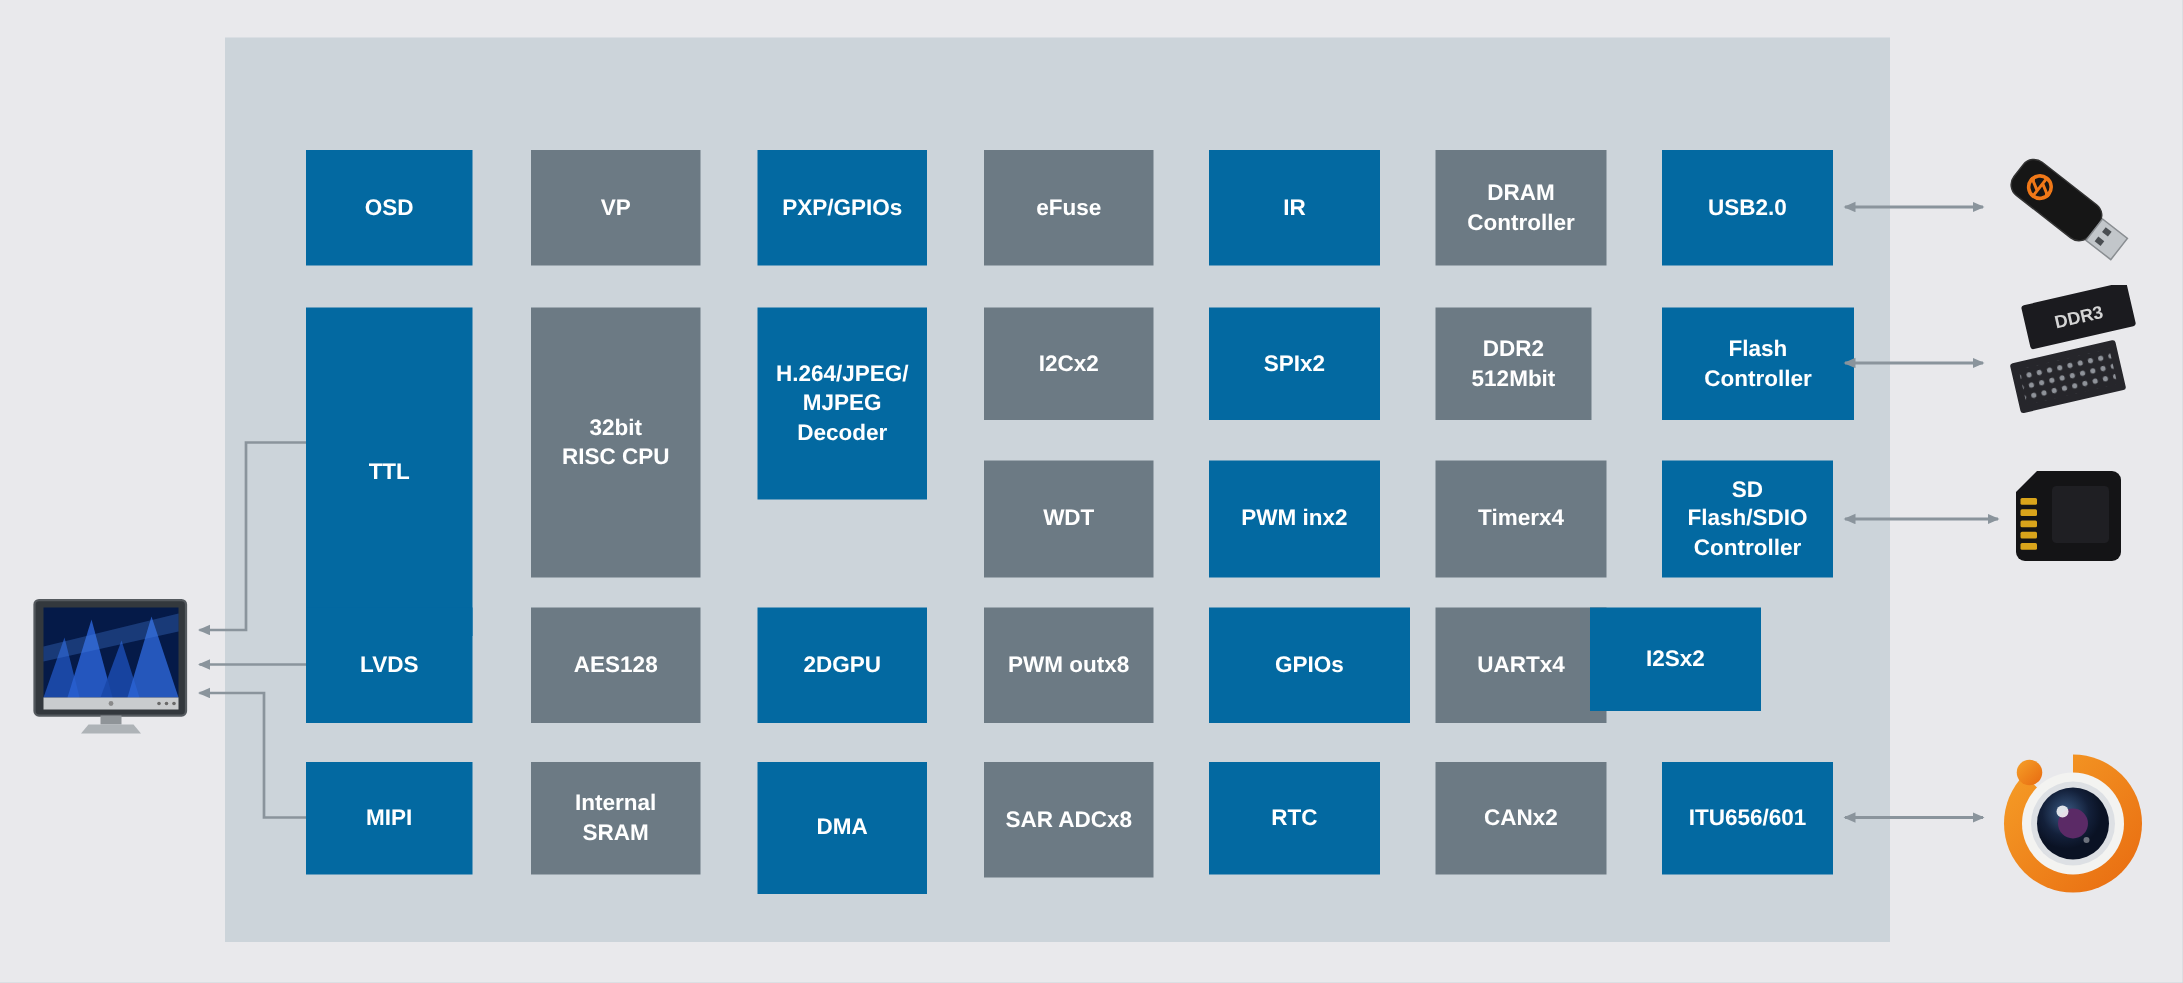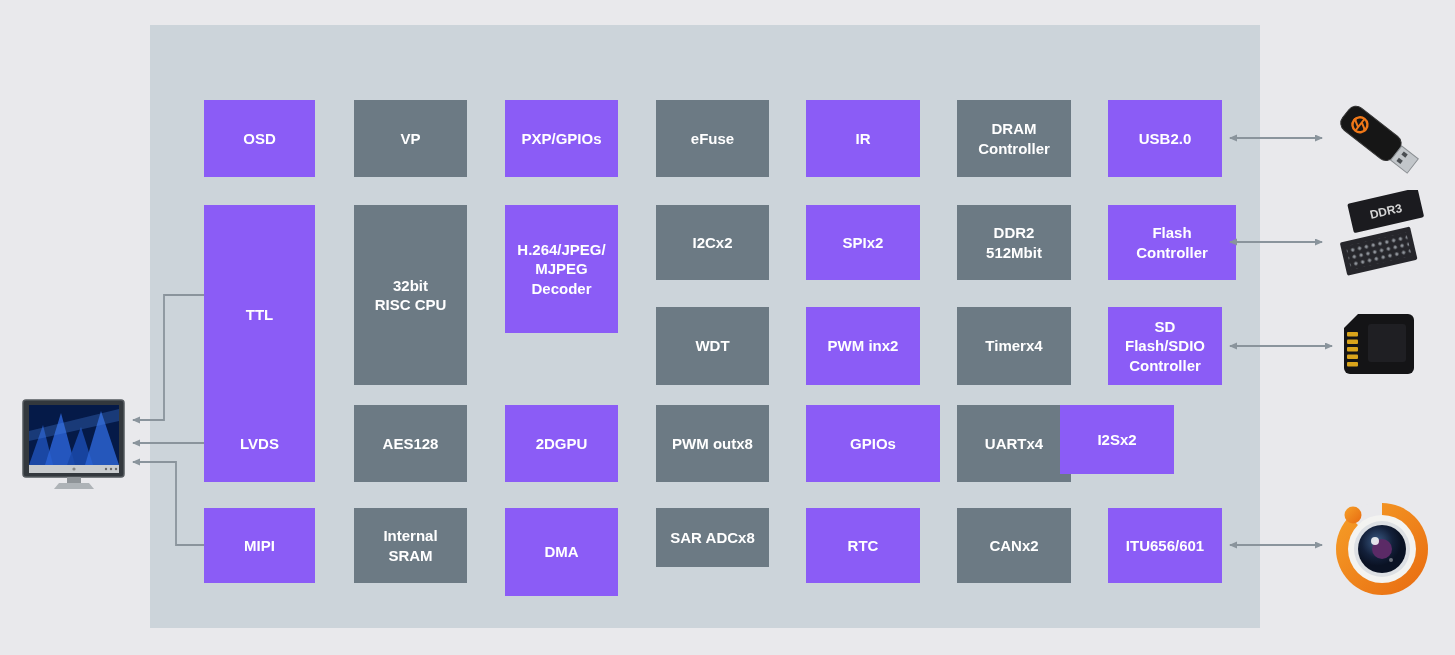--- a/index.html
+++ b/index.html
@@ -15,21 +15,21 @@
     background:#ccd4da;
   }
   .block {
     position:absolute;
     display:flex; align-items:center; justify-content:center;
     text-align:center;
     color:#ffffff; font-weight:bold; font-size:15px; line-height:1.3;
     white-space:pre-line;
     padding:2px;
   }
-  .block[data-tone="red"]  { background:#8b5cf6; }
+  .block[data-tone="red"]  { background:#0369a1; }
   .block[data-tone="gray"] { background:#6c7a84; }
   .overlay { position:absolute; left:0; top:0; pointer-events:none; }
   .icon-wrap { position:absolute; }
 </style>
 </head>
 <body>
 
 <div class="chip-area"></div>
 
 <div class="block" style="left:204px;top:100px;width:111px;height:77px" data-tone="red">OSD</div>
@@ -43,21 +43,21 @@
 
 <div class="block" style="left:204px;top:205px;width:111px;height:219px" data-tone="red">TTL</div>
 <div class="block" style="left:354px;top:205px;width:113px;height:180px" data-tone="gray">32bit
 RISC CPU</div>
 <div class="block" style="left:505px;top:205px;width:113px;height:128px" data-tone="red">H.264/JPEG/
 MJPEG
 Decoder</div>
 
 <div class="block" style="left:656px;top:205px;width:113px;height:75px" data-tone="gray">I2Cx2</div>
 <div class="block" style="left:806px;top:205px;width:114px;height:75px" data-tone="red">SPIx2</div>
-<div class="block" style="left:957px;top:205px;width:114px;height:75px" data-tone="gray">DDR2
+<div class="block" style="left:957px;top:205px;width:104px;height:75px" data-tone="gray">DDR2
 512Mbit</div>
 <div class="block" style="left:1108px;top:205px;width:128px;height:75px" data-tone="red">Flash
 Controller</div>
 
 <div class="block" style="left:656px;top:307px;width:113px;height:78px" data-tone="gray">WDT</div>
 <div class="block" style="left:806px;top:307px;width:114px;height:78px" data-tone="red">PWM inx2</div>
 <div class="block" style="left:957px;top:307px;width:114px;height:78px" data-tone="gray">Timerx4</div>
 <div class="block" style="left:1108px;top:307px;width:114px;height:78px" data-tone="red">SD
 Flash/SDIO
 Controller</div>
@@ -67,21 +67,21 @@
 <div class="block" style="left:505px;top:405px;width:113px;height:77px" data-tone="red">2DGPU</div>
 <div class="block" style="left:656px;top:405px;width:113px;height:77px" data-tone="gray">PWM outx8</div>
 <div class="block" style="left:806px;top:405px;width:134px;height:77px" data-tone="red">GPIOs</div>
 <div class="block" style="left:957px;top:405px;width:114px;height:77px" data-tone="gray">UARTx4</div>
 <div class="block" style="left:1060px;top:405px;width:114px;height:69px" data-tone="red">I2Sx2</div>
 
 <div class="block" style="left:204px;top:508px;width:111px;height:75px" data-tone="red">MIPI</div>
 <div class="block" style="left:354px;top:508px;width:113px;height:75px" data-tone="gray">Internal
 SRAM</div>
 <div class="block" style="left:505px;top:508px;width:113px;height:88px" data-tone="red">DMA</div>
-<div class="block" style="left:656px;top:508px;width:113px;height:59px" data-tone="gray">SAR ADCx8</div>
+<div class="block" style="left:656px;top:508px;width:113px;height:77px" data-tone="gray">SAR ADCx8</div>
 <div class="block" style="left:806px;top:508px;width:114px;height:75px" data-tone="red">RTC</div>
 <div class="block" style="left:957px;top:508px;width:114px;height:75px" data-tone="gray">CANx2</div>
 <div class="block" style="left:1108px;top:508px;width:114px;height:75px" data-tone="red">ITU656/601</div>
 
 <svg class="overlay" width="1455" height="655">
   <defs>
     <marker id="ah" markerWidth="9" markerHeight="8" refX="7" refY="3.5" orient="auto-start-reverse" markerUnits="userSpaceOnUse">
       <path d="M0,0 L8,3.5 L0,7 Z" fill="#8a949c"></path>
     </marker>
   </defs>

